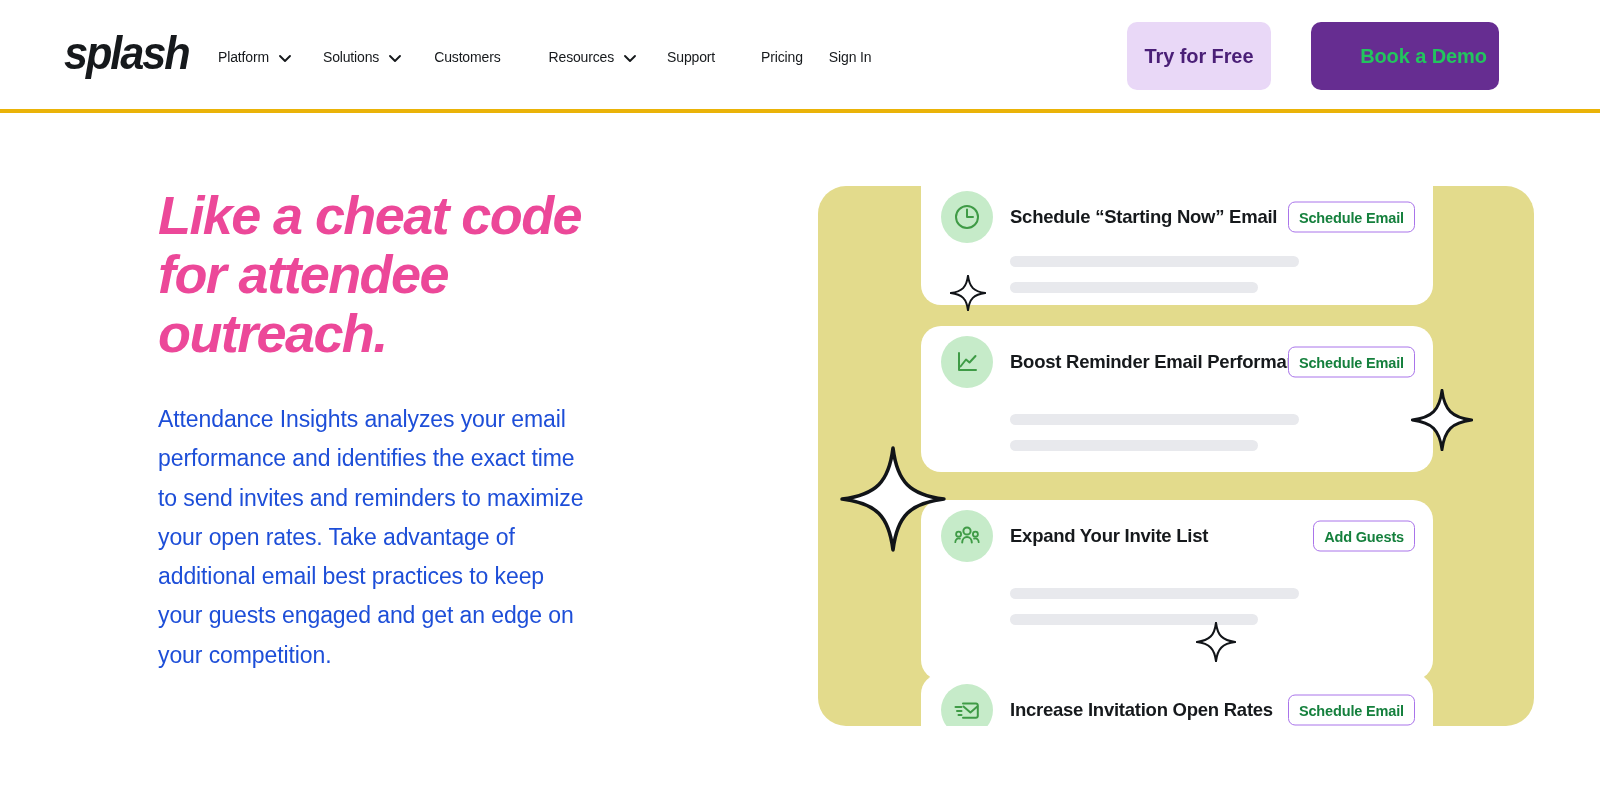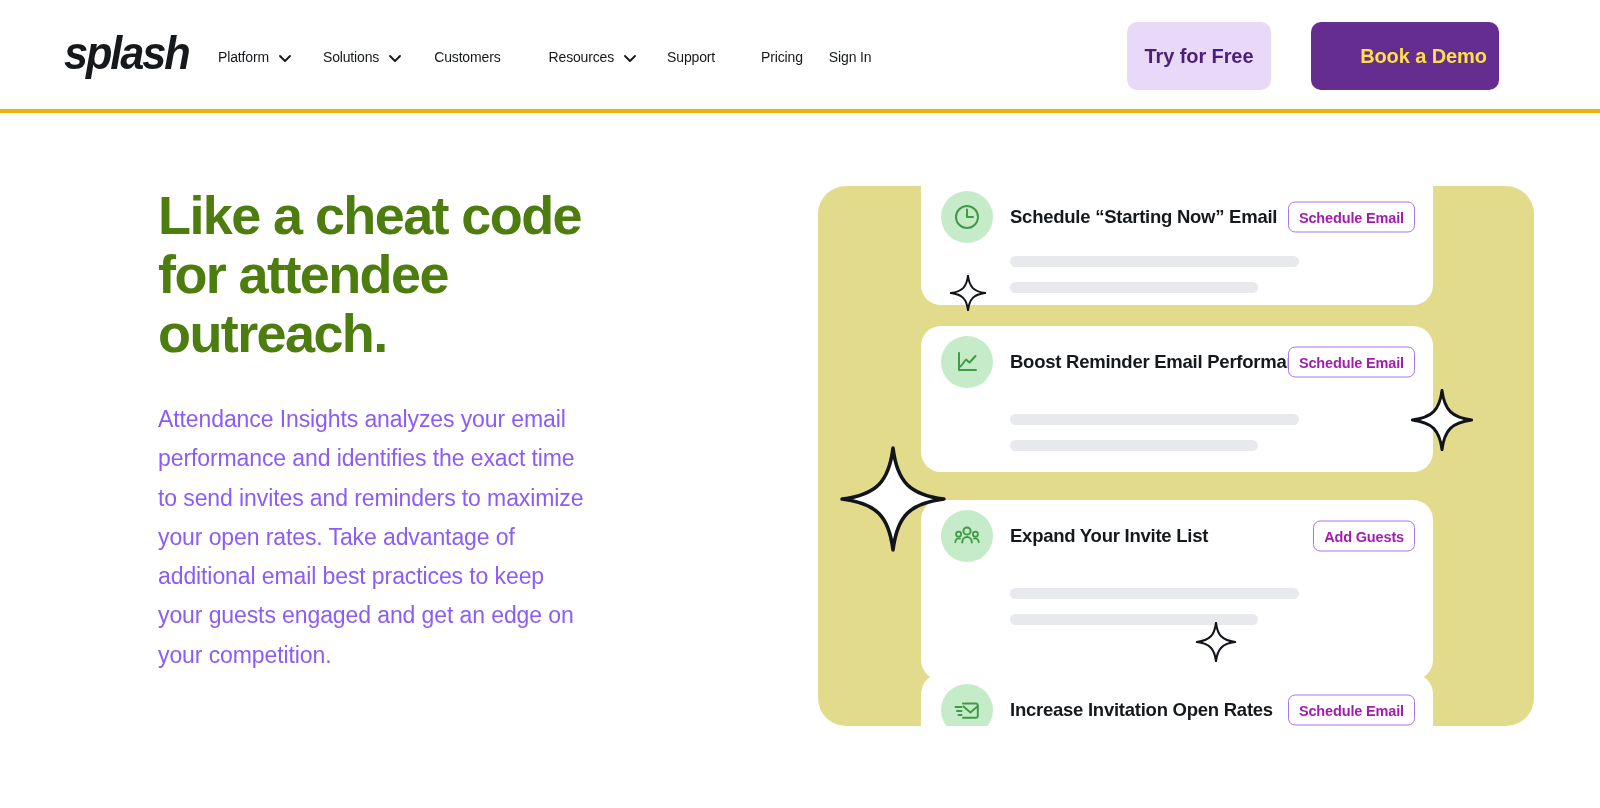--- a/index.html
+++ b/index.html
@@ -66,38 +66,39 @@
     position: absolute; left: 1127px; top: 22px;
     width: 144px; height: 68px;
     background: #e9d8f7;
     color: #4a1f77;
     border-radius: 10px;
   }
   .btn-demo {
     position: absolute; left: 1311px; top: 22px;
     width: 188px; height: 68px;
     background: #662d91;
-    color: #fde047;
+    color: #22c55e;
     border-radius: 10px;
     padding-left: 37px;
   }
 
   
   .hero-left { position: absolute; left: 158px; top: 186px; width: 470px; }
   .hero-title {
     font-size: 54px; font-weight: 700;
     line-height: 59px;
     letter-spacing: -1.6px;
-    color: #4d7c0f;
+    color: #ec4899;
+    font-style: italic;
   }
   .hero-body {
     margin-top: 37px;
     font-size: 23px;
     line-height: 39.3px;
-    color: #8b5cf6;
+    color: #1d4ed8;
     letter-spacing: -0.1px;
     width: 432px;
   }
 
   
   .illus {
     position: absolute; left: 818px; top: 186px;
     width: 716px; height: 540px;
   }
   .yellow-panel {
@@ -139,21 +140,21 @@
     color: #16191c;
     letter-spacing: -0.25px;
     white-space: nowrap;
   }
   .card-action {
     position: absolute; right: 18px; top: 50%;
     transform: translateY(-50%);
     height: 31px;
     border: 1.6px solid #a974ea;
     border-radius: 7px;
-    color: #a21caf;
+    color: #15803d;
     font-size: 14.5px; font-weight: 700;
     letter-spacing: -0.15px;
     display: flex; align-items: center; justify-content: center;
     padding: 0 10px;
     background: #ffffff;
     white-space: nowrap;
     cursor: pointer;
   }
   .skel {
     position: absolute; left: 89px;

